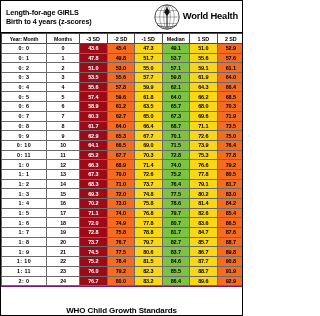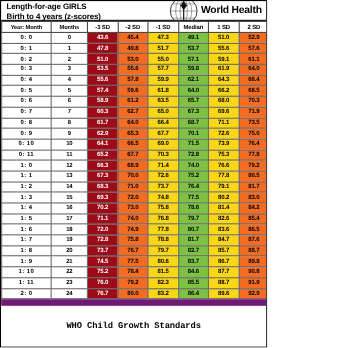--- a/index.html
+++ b/index.html
@@ -13,21 +13,21 @@
   #page {
     width:243px; height:316px;
     border:1px solid #000;
     display:flex; flex-direction:column;
     overflow:hidden;
     background:#fff;
   }
   
   .title-bar {
     display:flex; align-items:center; justify-content:space-between;
-    height:18px; padding:3px 4px 3px 5px;
+    height:32px; padding:3px 4px 3px 5px;
     border-bottom:1px solid #000;
     flex:0 0 auto;
   }
   .title-text { line-height:1.25; }
   .title-line {
     font-size:7.2px; font-weight:bold; letter-spacing:-0.1px; white-space:nowrap;
   }
   .who-brand { display:flex; align-items:center; gap:3px; }
   .who-logo { width:26px; height:26px; flex:0 0 auto; }
   .who-name { line-height:1.1; }
@@ -55,25 +55,24 @@
   }
   td.ym, td.mo { background:#fff; color:#000; font-size:5.4px; }
   td.ym { letter-spacing:0.4px; }
   td.v  { color:#ffffff; text-shadow:none; }
   td.v.dark  { color:#ffffff; }
   td.v.light { color:#000000; }
 
   
   .footer {
     flex:1 1 auto;
-    display:flex; align-items:center; justify-content:center;
-    border-top:6px solid #701a75;
+    display:flex; align-items:flex-end; justify-content:center;
+    border-top:1px solid #701a75;
     background:#fff;
     min-height:14px;
-    font-family:Liberation Mono, monospace;
   }
   .footer span { font-size:8px; font-weight:bold; letter-spacing:-0.1px; }
 </style>
 </head>
 <body>
 
 <div id="page">
 
   <div class="title-bar">
     <div class="title-text">

